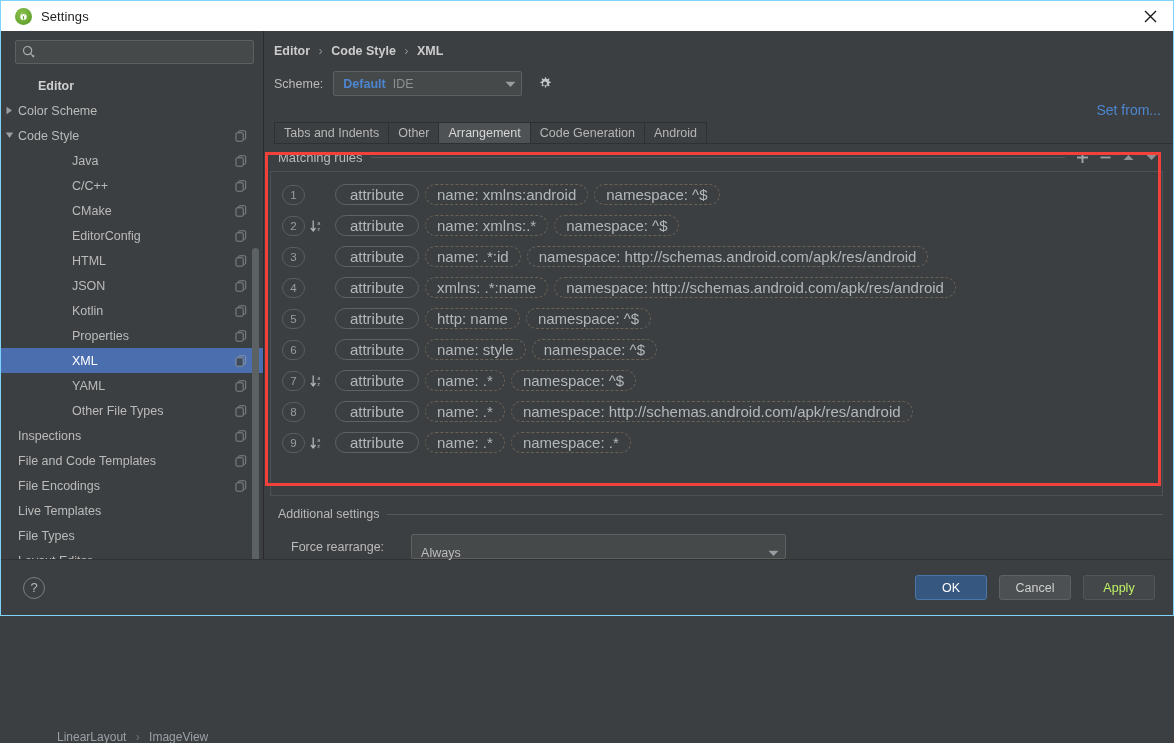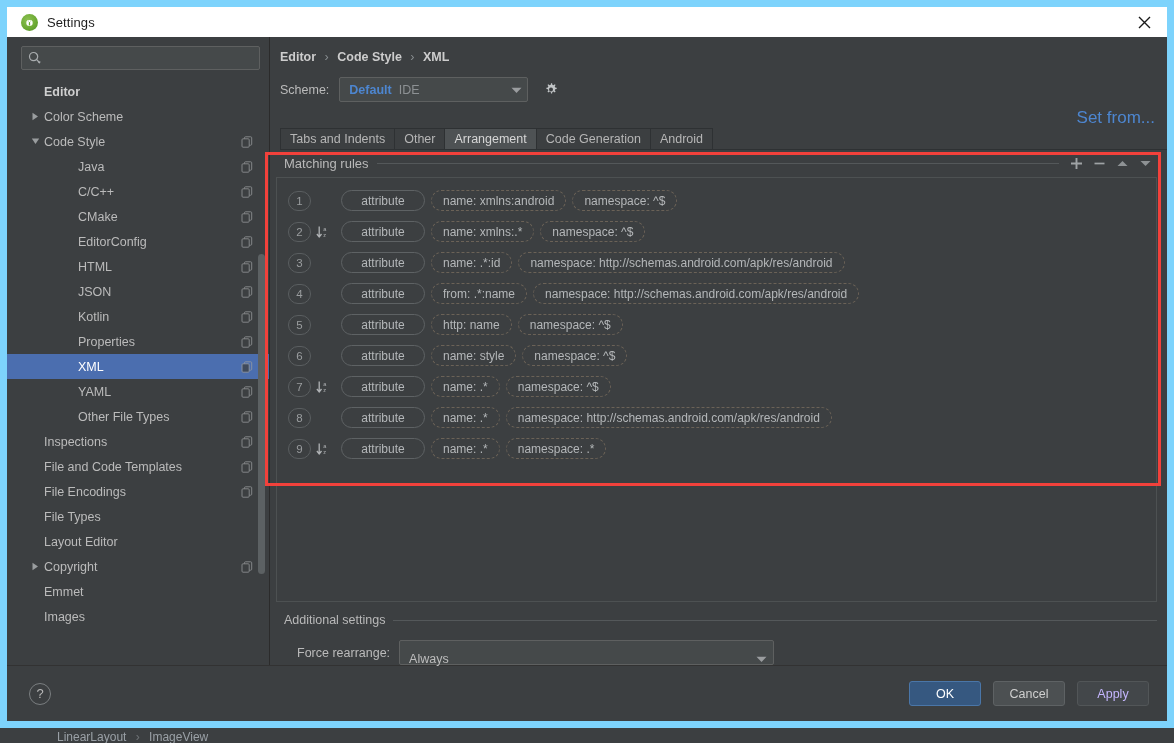--- a/index.html
+++ b/index.html
@@ -22,23 +22,23 @@
   #ide-breadcrumb {
     position: absolute; left: 57px; top: 730px;
     font-size: 12px; color: #9aa0a6;
     white-space: nowrap;
   }
   #ide-breadcrumb .sep { color: #6e7275; margin: 0 6px; }
 
   
   #dialog {
     position: absolute; left: 0; top: 0;
-    width: 1174px; height: 728px;
+    width: 1174px; height: 616px;
     background: #3c3f41;
-    border: 7px solid #7dd3fc;
+    border: 1px solid #7dd3fc;
     display: flex; flex-direction: column;
   }
 
   
   #titlebar {
     height: 30px; min-height: 30px;
     background: #ffffff;
     display: flex; align-items: center;
     padding: 0 0 0 14px;
     position: relative;
@@ -112,21 +112,21 @@
     width: 17px; min-width: 17px;
     display: flex; align-items: center; justify-content: center;
   }
   .tree-row .twisty svg { display: block; }
   .tree-row .label { flex: 1 1 auto; overflow: hidden; text-overflow: ellipsis; }
   .tree-row .copy-ic { width: 12px; height: 12px; opacity: .75; }
   .tree-row.selected { background: #4b6eaf; }
   .tree-row.selected .label { color: #ffffff; }
   .tree-row.bold .label { font-weight: bold; color: #cfcfcf; }
   .ind0 { padding-left: 20px; }
-  .ind1 { padding-left: 20px; }
+  .ind1 { }
   .ind2 { padding-left: 54px; }
 
   #tree-scrollbar {
     position: absolute; right: 4px; top: 178px;
     width: 7px; height: 320px;
     background: #5c6163; border-radius: 4px;
   }
   #tree-track {
     position: absolute; right: 4px; top: 0px;
     width: 7px; height: 100%;
@@ -168,21 +168,21 @@
   #gear-btn {
     margin-left: 14px; width: 18px; height: 18px;
     display: flex; align-items: center; justify-content: center;
     cursor: pointer;
   }
 
   #setfrom-row {
     text-align: right; padding: 6px 12px 0 0;
     height: 20px;
   }
-  #setfrom-link { color: #4d86d0; cursor: pointer; font-size: 17px; }
+  #setfrom-link { color: #4d86d0; cursor: pointer; font-size: 14px; }
 
   #tabstrip {
     margin: 6px 0 0 10px;
     display: flex; align-items: flex-end;
     border-bottom: 1px solid #2e3133;
     height: 22px;
   }
   .tab {
     height: 21px;
     padding: 0 9px;
@@ -249,42 +249,42 @@
     width: 24px; min-width: 24px;
     display: flex; align-items: center; justify-content: center;
   }
   .rule-sorticon.empty { }
   .chip {
     height: 21px;
     display: inline-flex; align-items: center;
     padding: 0 11px;
     border-radius: 11px;
     color: #b4b7b9;
-    font-size: 12px;
+    font-size: 15px;
     white-space: nowrap;
     margin-left: 6px;
   }
   .chip.solid { border: 1px solid #5e6264; }
   .chip.dashed { border: 1px dashed #6b6257; }
   .chip.type { min-width: 84px; justify-content: center; }
 
   
   #additional {
     margin: 10px 10px 0 6px;
   }
   #additional .hdr {
     display: flex; align-items: center; height: 16px; padding-left: 8px;
   }
   #additional .hdr .caption { color: #b9b9b9; padding-right: 8px; font-size: 12.5px; }
   #additional .hdr .hline { flex: 1 1 auto; height: 1px; background: #54585a; }
   #force-row {
     display: flex; align-items: center;
     padding: 12px 0 0 21px;
   }
-  #force-row .lbl { color: #bbb; margin-right: 9px; }
+  #force-row .lbl { color: #bbb; margin-right: 27px; }
   #force-combo {
     width: 375px; height: 25px;
     background: #45494a;
     border: 1px solid #5e6060;
     border-radius: 2px;
     display: flex; align-items: center;
     padding: 12px 6px 0 9px;
     color: #bdbdbd;
   }
   #force-combo .arrow { margin-left: auto; }
@@ -308,21 +308,21 @@
     height: 25px; min-width: 72px;
     border-radius: 3px;
     display: flex; align-items: center; justify-content: center;
     font-size: 12.5px;
     margin-left: 12px;
     cursor: pointer;
     padding: 9px 14px;
   }
   .dlg-btn.primary { background: #365880; color: #ffffff; border: 1px solid #4a76a8; }
   .dlg-btn.normal  { background: #4c5052; color: #cfcfcf; border: 1px solid #5e6264; }
-  .dlg-btn.disabled{ background: #43474a; color: #c4b5fd; border: 1px solid #525658; }
+  .dlg-btn.disabled{ background: #43474a; color: #bef264; border: 1px solid #525658; }
 
   
   #red-box {
     position: absolute;
     left: 265px; top: 152px;
     width: 896px; height: 334px;
     border: 3px solid #f2413b;
     pointer-events: none;
     z-index: 50;
   }
@@ -504,20 +504,24 @@
                   <rect x="1" y="2.8" width="7.2" height="8.4" rx="1" stroke="#9a9d9f" stroke-width="1" fill="#3c3f41"></rect>
                 </svg></span>
             </div>
             <div class="tree-row ind1">
               <span class="twisty"></span>
               <span class="label">File Encodings</span>
               <span class="copy-ic"><svg width="12" height="12" viewBox="0 0 12 12">
                   <rect x="3.5" y="0.8" width="7.2" height="8.4" rx="1" stroke="#9a9d9f" stroke-width="1" fill="none"></rect>
                   <rect x="1" y="2.8" width="7.2" height="8.4" rx="1" stroke="#9a9d9f" stroke-width="1" fill="#3c3f41"></rect>
                 </svg></span>
+            </div>
+            <div class="tree-row ind1">
+              <span class="twisty"></span>
+              <span class="label">Live Templates</span>
             </div>
             <div class="tree-row ind1">
               <span class="twisty"></span>
               <span class="label">File Types</span>
             </div>
             <div class="tree-row ind1">
               <span class="twisty"></span>
               <span class="label">Layout Editor</span>
             </div>
             <div class="tree-row ind1">
@@ -649,21 +653,21 @@
               <span class="rule-idx">3</span>
               <span class="rule-sorticon empty"></span>
               <span class="chip solid type">attribute</span>
               <span class="chip dashed">name: .*:id</span>
               <span class="chip dashed">namespace: http://schemas.android.com/apk/res/android</span>
             </div>
             <div class="rule-row">
               <span class="rule-idx">4</span>
               <span class="rule-sorticon empty"></span>
               <span class="chip solid type">attribute</span>
-              <span class="chip dashed">from: .*:name</span>
+              <span class="chip dashed">xmlns: .*:name</span>
               <span class="chip dashed">namespace: http://schemas.android.com/apk/res/android</span>
             </div>
             <div class="rule-row">
               <span class="rule-idx">5</span>
               <span class="rule-sorticon empty"></span>
               <span class="chip solid type">attribute</span>
               <span class="chip dashed">http: name</span>
               <span class="chip dashed">namespace: ^$</span>
             </div>
             <div class="rule-row">

